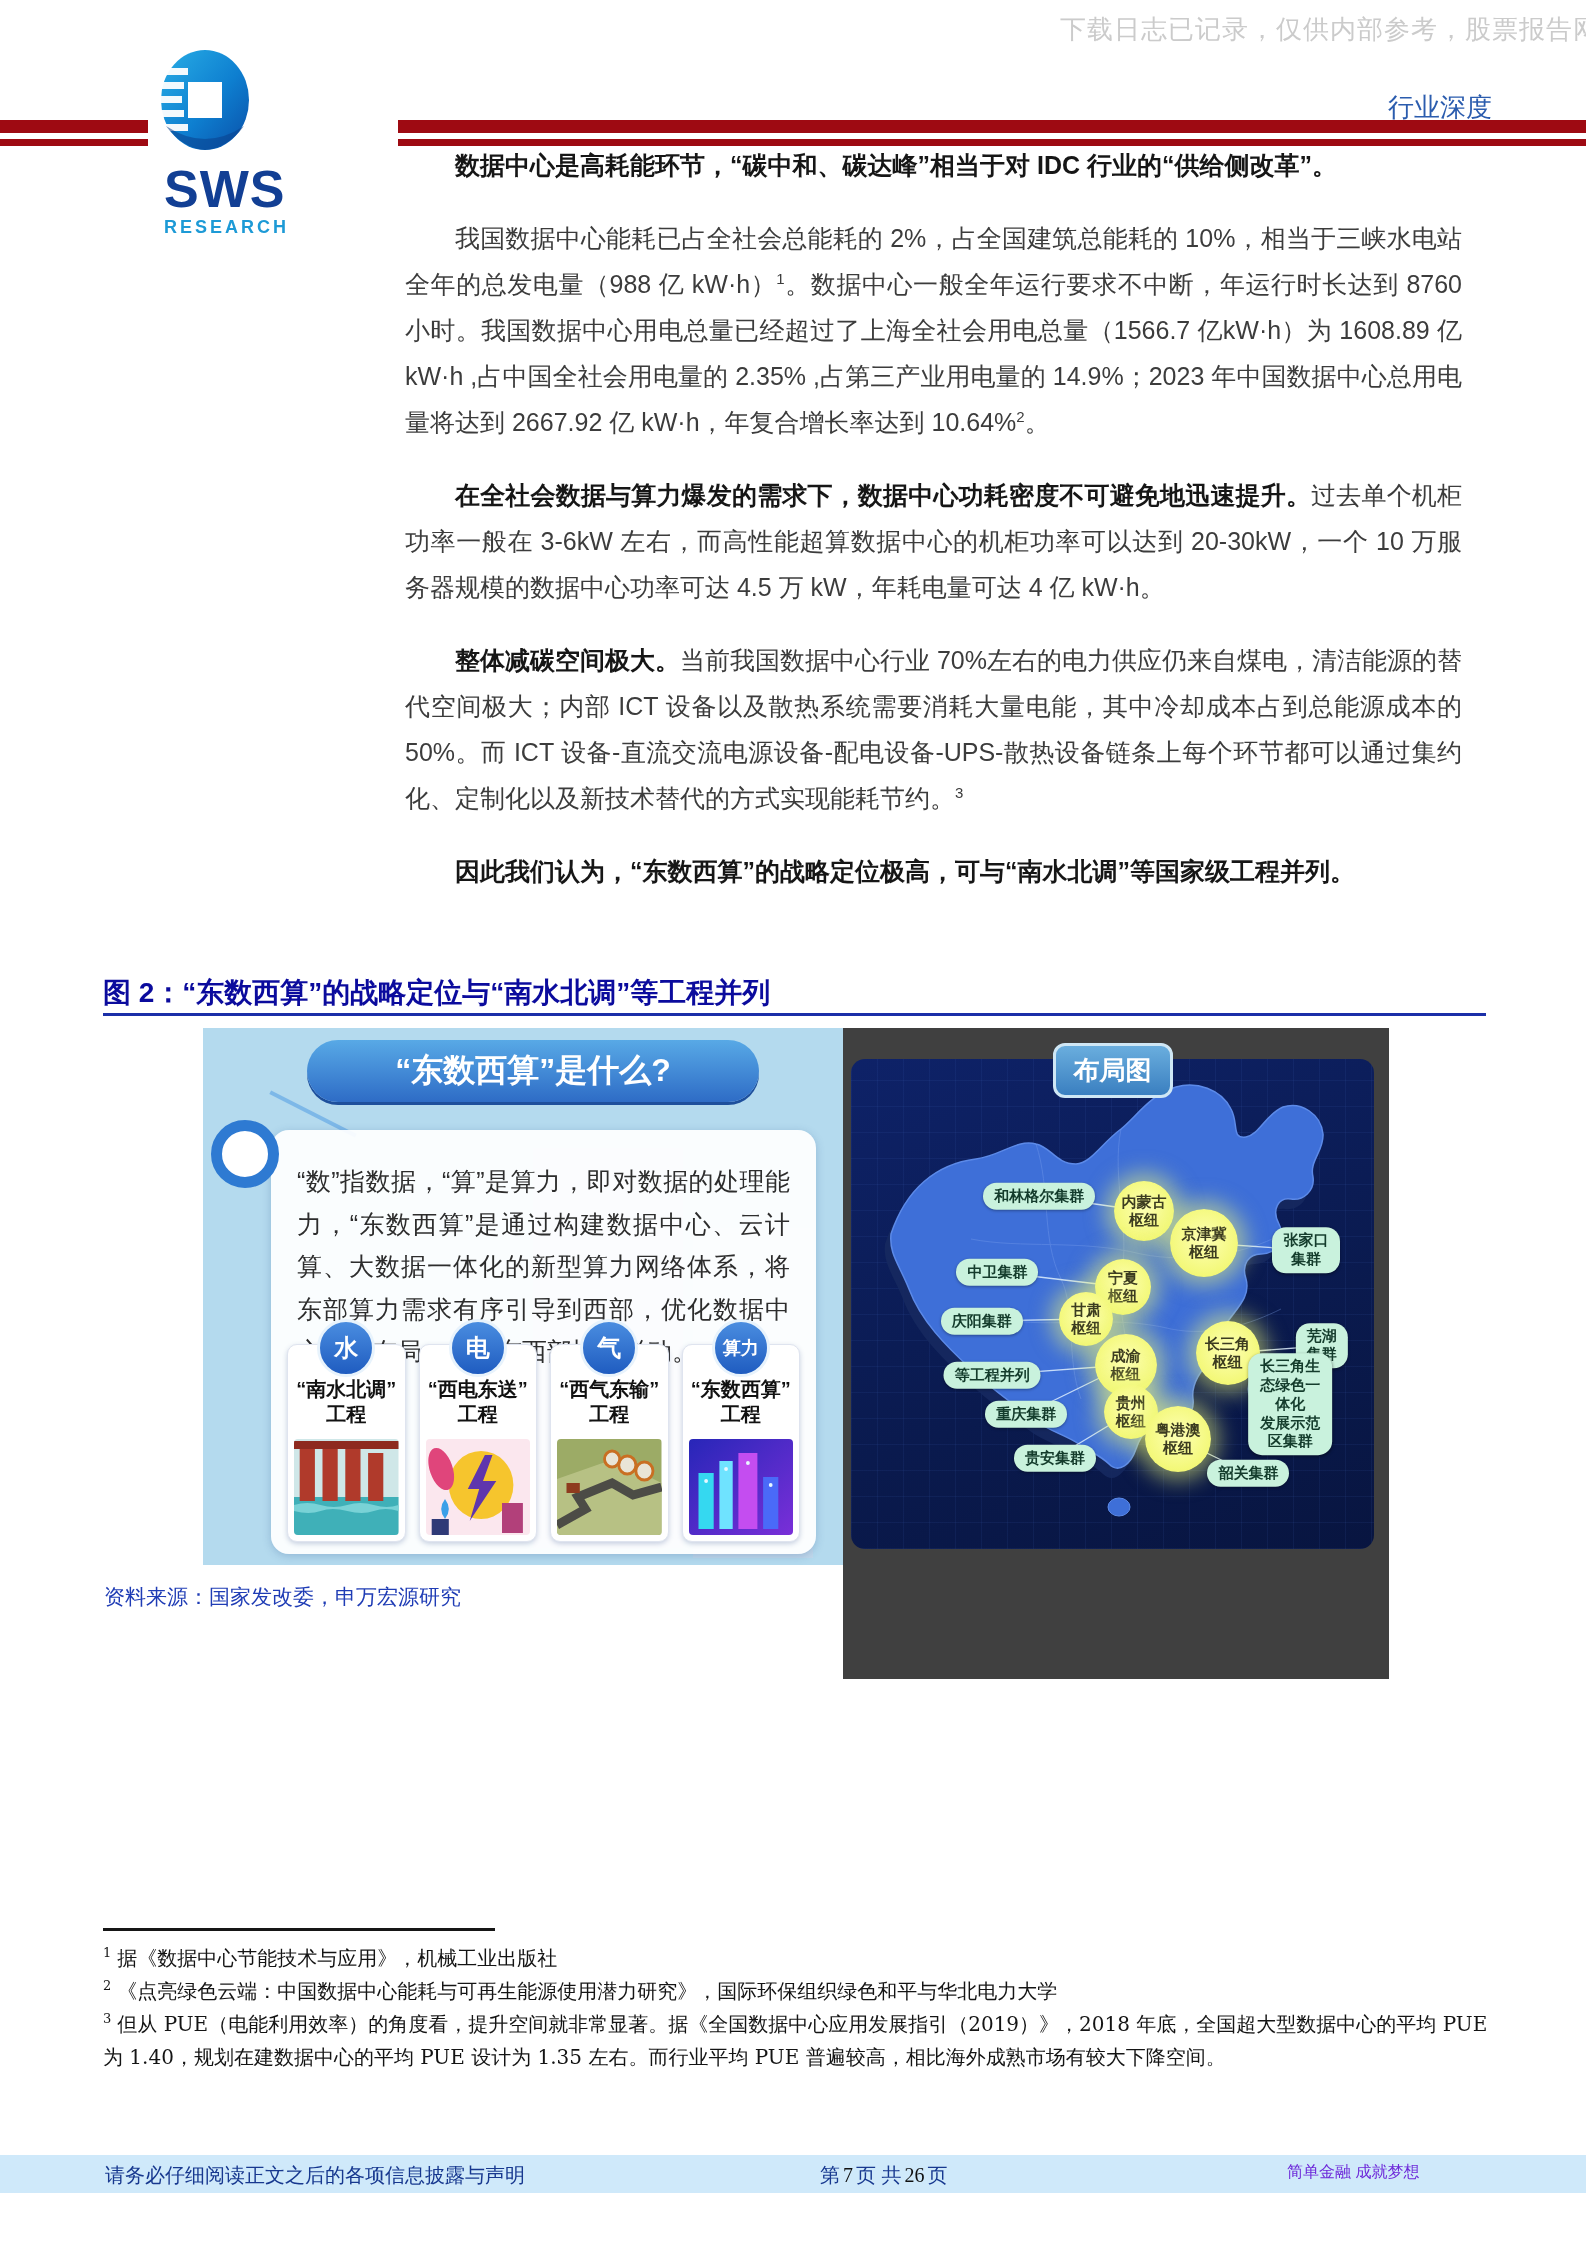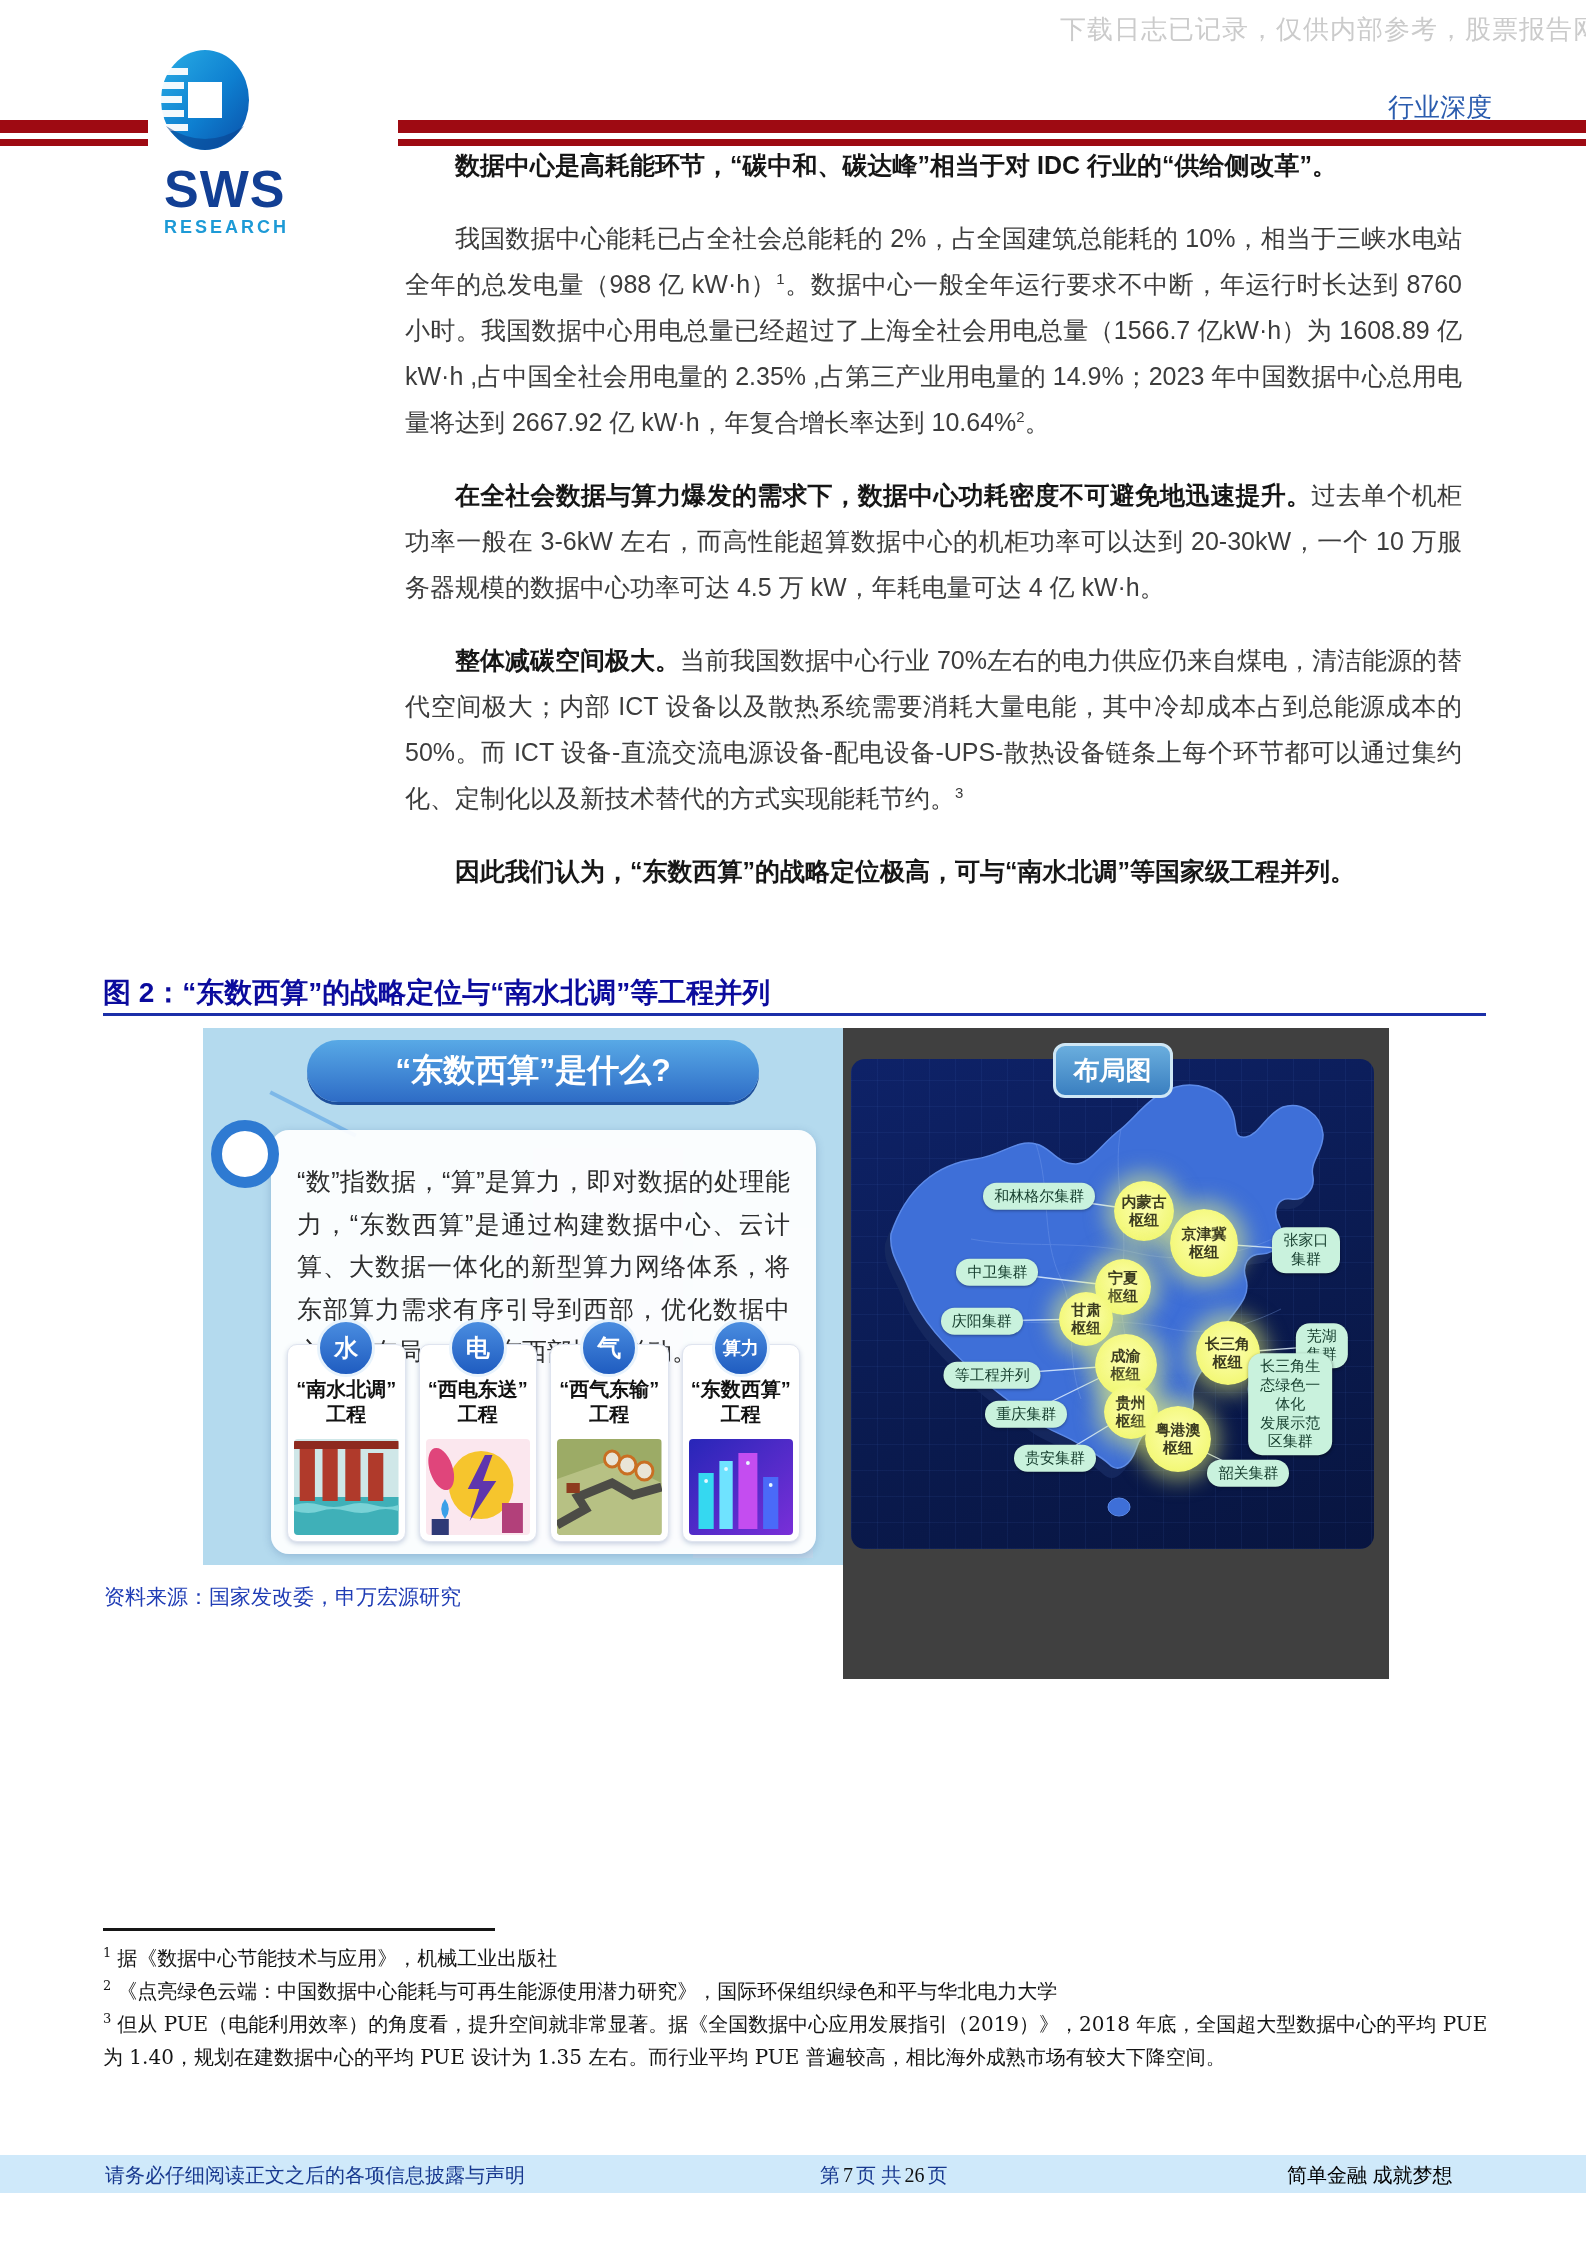--- a/index.html
+++ b/index.html
@@ -56,34 +56,34 @@
                repeating-linear-gradient(0deg, rgba(70,110,200,.10) 0 1px, transparent 1px 26px),
                linear-gradient(160deg,#0e2268 0%,#0a1a4e 60%,#081540 100%);}
   .map-badge{position:absolute;left:50%;top:-16px;transform:translateX(-50%);padding:7px 18px;border-radius:12px;
              background:linear-gradient(180deg,#6aaede,#3a7fc0);border:3px solid #cfe7f5;color:#fff;font-size:26px;font-weight:bold;z-index:6;}
   .map-svg{position:absolute;left:0;top:0;width:100%;height:100%;}
   .hub{position:absolute;transform:translate(-50%,-50%);border-radius:50%;
        background:radial-gradient(circle at 50% 45%,#fdffb4 0%,#f3f878 70%,#e8ef5e 100%);
        box-shadow:0 0 20px 9px rgba(240,250,120,.5);display:flex;align-items:center;justify-content:center;
        font-size:15px;font-weight:bold;color:#3c3c20;text-align:center;white-space:pre-line;line-height:1.2;z-index:4;}
   .cluster{position:absolute;transform:translate(-50%,-50%);background:#c9f2dd;border-radius:14px;padding:4px 11px;
-           font-size:15px;font-weight:normal;color:#143c2c;text-align:center;white-space:pre-line;line-height:1.25;z-index:5;
+           font-size:15px;font-weight:bold;color:#143c2c;text-align:center;white-space:pre-line;line-height:1.25;z-index:5;
            box-shadow:0 1px 3px rgba(0,0,0,.35);}
   
   .source-line{position:absolute;left:104px;top:1583px;font-size:21px;color:#1f3cb5;}
   .fn-sep{position:absolute;left:103px;top:1928px;width:392px;height:3px;background:#161616;}
   .footnotes{position:absolute;left:103px;top:1942px;width:1400px;font-family:"DejaVu Serif","Liberation Serif",serif;}
   .footnotes .fn{font-size:20px;line-height:1.65;color:#141414;margin:0;}
   .footnotes sup{font-size:13px;margin-right:6px;}
   
   .footer-bar{position:absolute;left:0;top:2155px;width:1586px;height:38px;background:#cfe9fa;}
   .footer-bar .f-left{position:absolute;left:105px;top:7px;font-size:20px;color:#17388f;}
   .footer-bar .f-center{position:absolute;left:820px;top:7px;font-size:20px;color:#17388f;}
   .footer-bar .f-center .num{color:#111;font-family:"Liberation Serif",serif;padding:0 3px;}
-  .footer-bar .f-right{position:absolute;left:1287px;top:7px;font-size:20px;color:#000000;}
+  .footer-bar .f-right{position:absolute;left:1287px;top:7px;font-size:16px;color:#6d28d9;}
 </style>
 </head>
 <body>
 
 <div class="page">
 
   <div class="watermark">下载日志已记录，仅供内部参考，股票报告网</div>
 
   <div class="logo">
     <svg class="logo-globe" viewBox="0 0 94 104">

